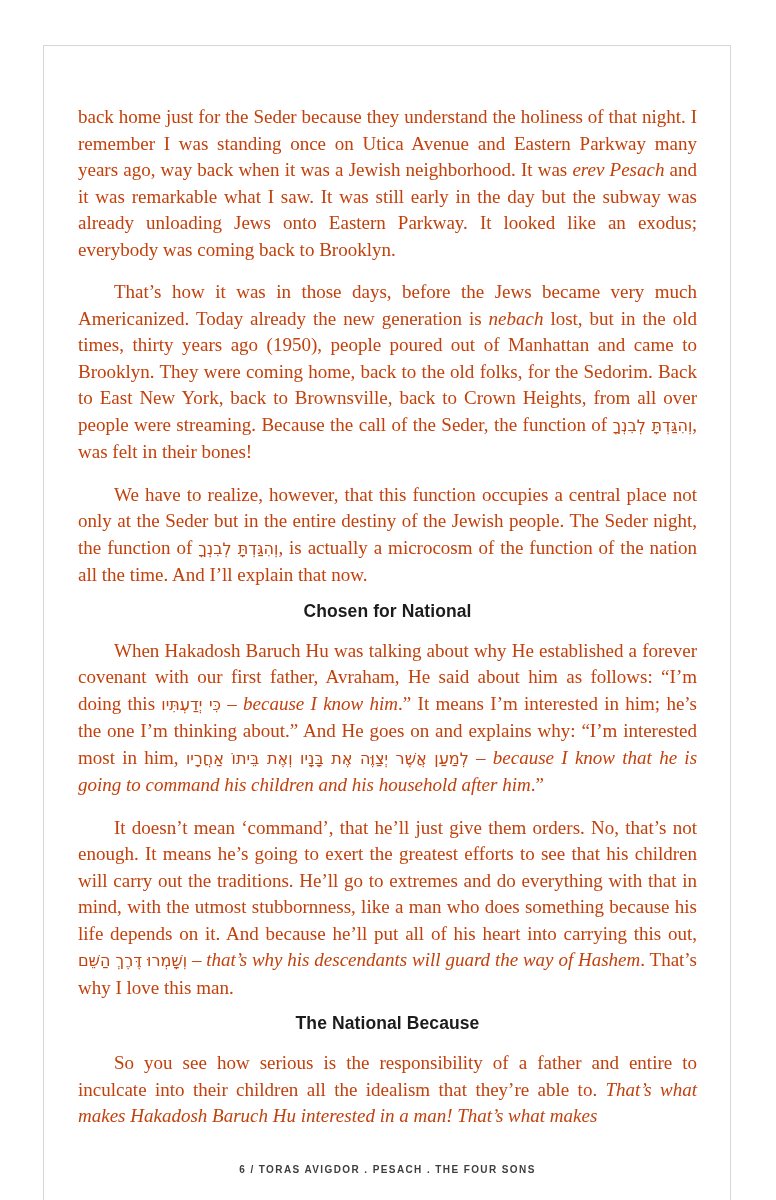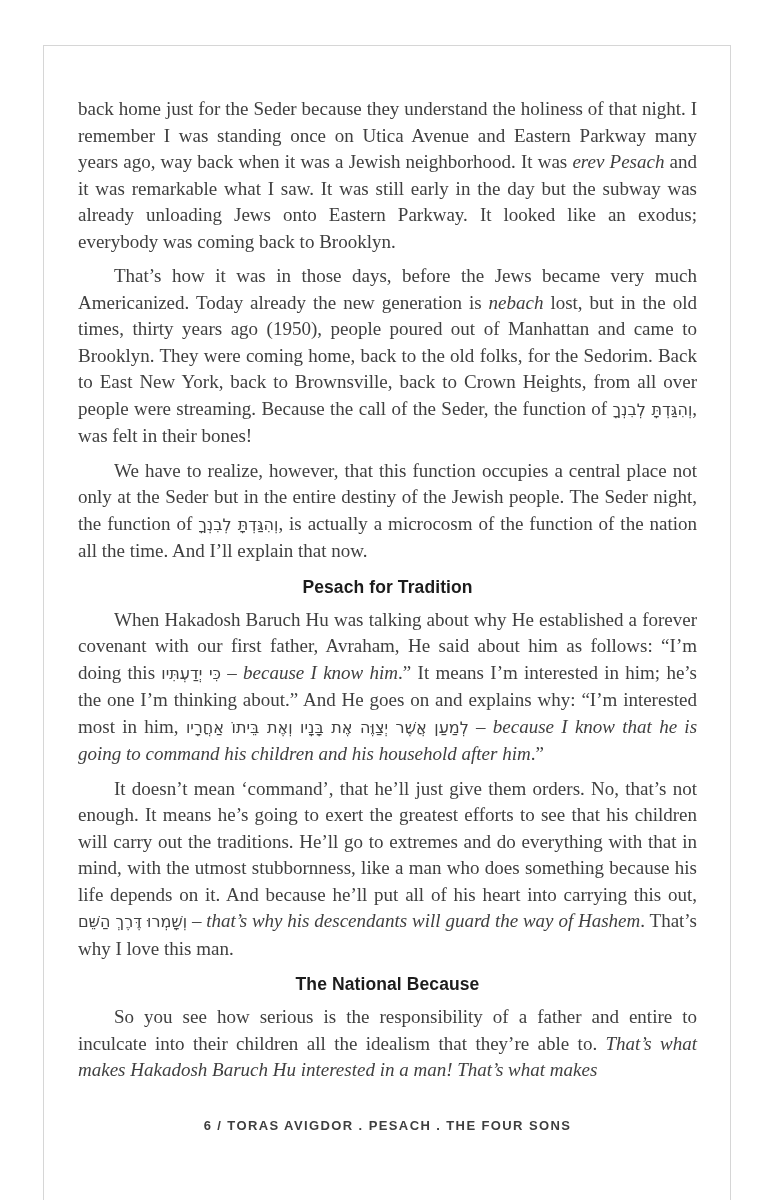--- a/index.html
+++ b/index.html
@@ -21,25 +21,25 @@
     width: 688px;
     height: 1180px; 
     box-sizing: border-box;
     background: #ffffff;
     border: 1px solid #d6d6d6;
   }
   .content {
     padding: 42px 33px 0 34px;
   }
   p.para {
-    margin: 8px 0 5px 0;
+    margin: 16px 0 5px 0;
     font-family: "Liberation Serif", "DejaVu Serif", serif;
     font-size: 19px;
     line-height: 26.5px;
-    color: #404040;
+    color: #c2410c;
     text-align: justify;
   }
   p.para.indent {
     text-indent: 36px;
   }
   .italic {
     font-style: italic;
   }
   .hebrew {
     font-family: "DejaVu Serif", "DejaVu Sans", sans-serif;
@@ -55,36 +55,36 @@
     letter-spacing: 0.1px;
     text-align: center;
     color: #1c1c1c;
     margin: 12px 0 9px 0;
   }
   .page-footer {
     margin-top: 34px;
     text-align: center;
     font-family: "Liberation Sans", sans-serif;
     font-weight: 700;
-    font-size: 13px;
+    font-size: 10px;
     letter-spacing: 1.4px;
     color: #3e3e3e;
     white-space: nowrap;
   }
 </style>
 </head>
 <body>
 
 <div class="page">
   <div class="content">
     <div>
         <p class="para"><span>back home just for the Seder because they understand the holiness of that night. I remember I was standing once on Utica Avenue and Eastern Parkway many years ago, way back when it was a Jewish neighborhood. It was </span><span class="italic">erev Pesach</span><span> and it was remarkable what I saw. It was still early in the day but the subway was already unloading Jews onto Eastern Parkway. It looked like an exodus; everybody was coming back to Brooklyn.</span></p>
         <p class="para indent"><span>That’s how it was in those days, before the Jews became very much Americanized. Today already the new generation is </span><span class="italic">nebach</span><span> lost, but in the old times, thirty years ago (1950), people poured out of Manhattan and came to Brooklyn. They were coming home, back to the old folks, for the Sedorim. Back to East New York, back to Brownsville, back to Crown Heights, from all over people were streaming. Because the call of the Seder, the function of </span><span class="hebrew">וְהִגַּדְתָּ לְבִנְךָ</span><span>, was felt in their bones!</span></p>
         <p class="para indent"><span>We have to realize, however, that this function occupies a central place not only at the Seder but in the entire destiny of the Jewish people. The Seder night, the function of </span><span class="hebrew">וְהִגַּדְתָּ לְבִנְךָ</span><span>, is actually a microcosm of the function of the nation all the time. And I’ll explain that now.</span></p>
-        <h2 class="section-heading">Pesach for Tradition</h2>
+        <h2 class="section-heading">Chosen for National</h2>
         <p class="para indent"><span>When Hakadosh Baruch Hu was talking about why He established a forever covenant with our first father, Avraham, He said about him as follows: “I’m doing this </span><span class="hebrew">כִּי יְדַעְתִּיו</span><span> – </span><span class="italic">because I know him</span><span>.” It means I’m interested in him; he’s the one I’m thinking about.” And He goes on and explains why: “I’m interested most in him, </span><span class="hebrew">לְמַעַן אֲשֶׁר יְצַוֶּה אֶת בָּנָיו וְאֶת בֵּיתוֹ אַחֲרָיו</span><span> – </span><span class="italic">because I know that he is going to command his children and his household after him</span><span>.”</span></p>
         <p class="para indent"><span>It doesn’t mean ‘command’, that he’ll just give them orders. No, that’s not enough. It means he’s going to exert the greatest efforts to see that his children will carry out the traditions. He’ll go to extremes and do everything with that in mind, with the utmost stubbornness, like a man who does something because his life depends on it. And because he’ll put all of his heart into carrying this out, </span><span class="hebrew">וְשָׁמְרוּ דֶּרֶךְ הַשֵּׁם</span><span> – </span><span class="italic">that’s why his descendants will guard the way of Hashem</span><span>. That’s why I love this man.</span></p>
         <h2 class="section-heading">The National Because</h2>
         <p class="para indent"><span>So you see how serious is the responsibility of a father and entire to inculcate into their children all the idealism that they’re able to. </span><span class="italic">That’s what makes Hakadosh Baruch Hu interested in a man! That’s what makes</span></p>
       </div>
     <div class="page-footer">6 / TORAS AVIGDOR . PESACH . THE FOUR SONS</div>
   </div>
 </div>
 
 </body></html>

